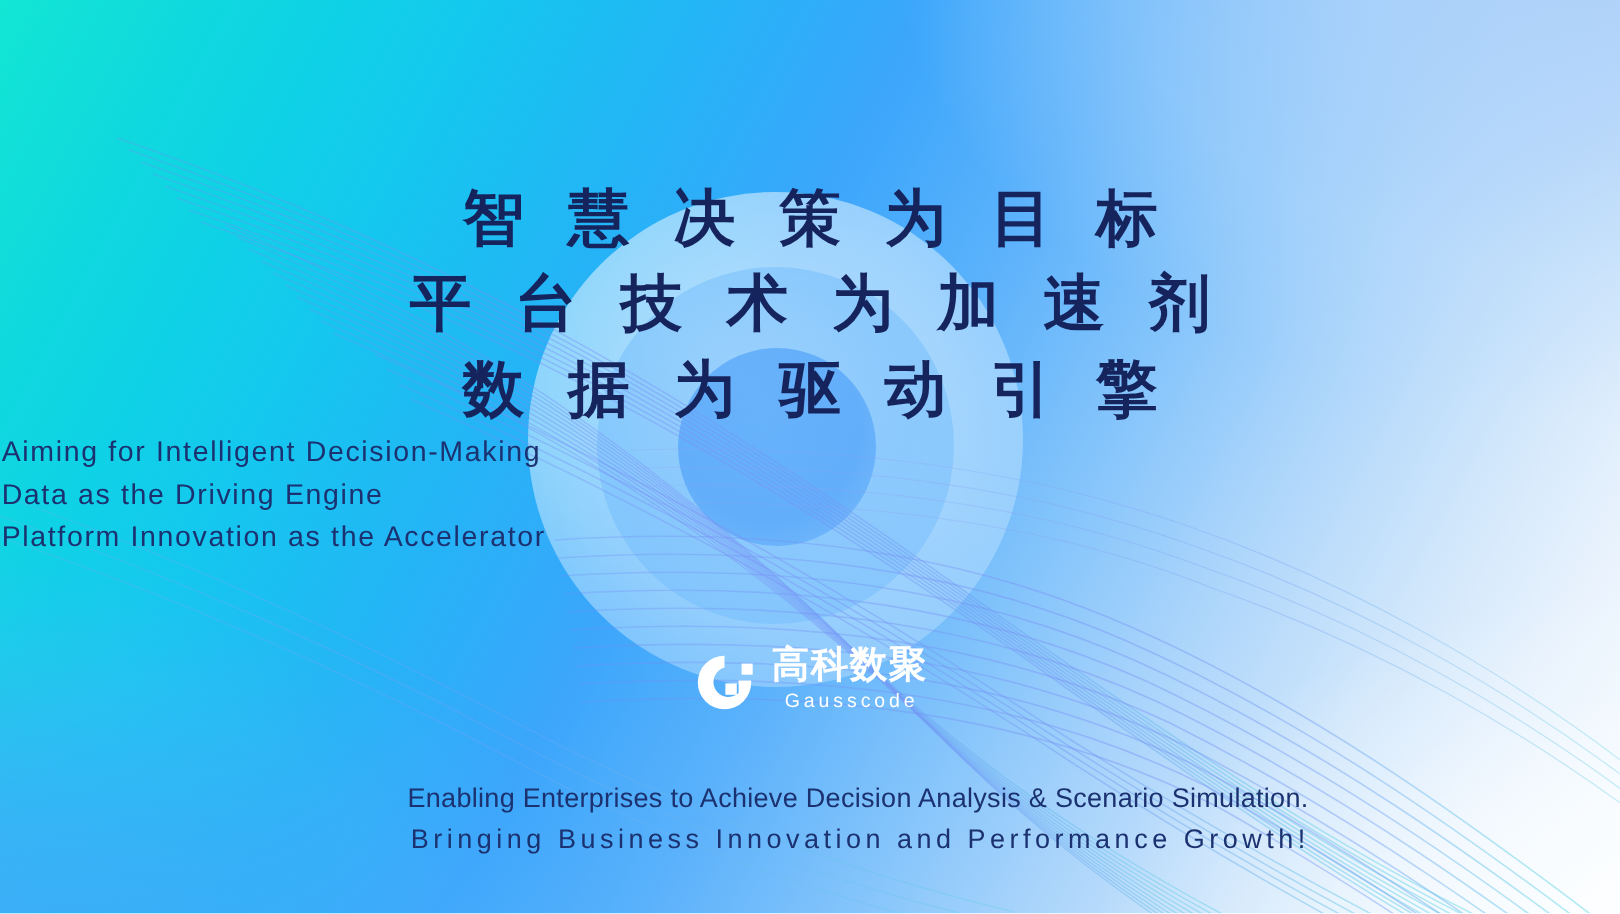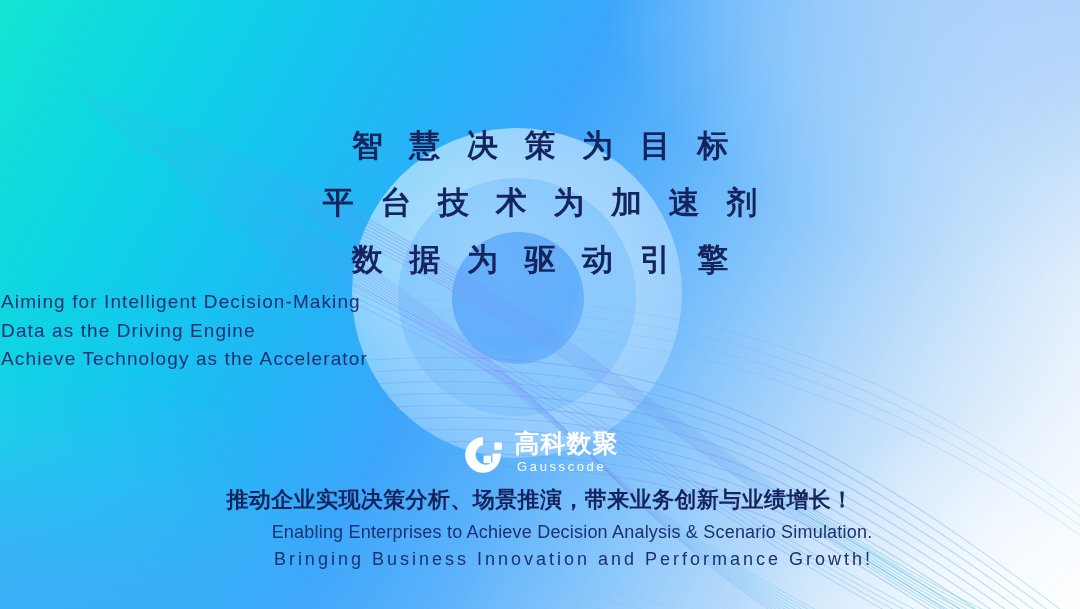--- a/index.html
+++ b/index.html
@@ -120,21 +120,21 @@
 
   
   .headline {
     position: absolute;
     left: 0;
     top: 117px;
     width: 100%;
     text-align: center;
     color: #16245e;
     font-weight: 700;
-    font-size: 31px;
+    font-size: 41px;
     line-height: 57px;
     letter-spacing: 9px;
     text-indent: 9px;
     white-space: nowrap;
   }
   .headline div { display: block; }
 
   
   .subtitle {
     position: absolute;
@@ -157,20 +157,21 @@
     top: 430px;
     width: 100%;
     display: flex;
     justify-content: center;
     align-items: flex-start;
   }
   .logo-inner {
     display: flex;
     align-items: center;
     gap: 11px;
+    text-align: center;
   }
   .logo-mark {
     width: 42px;
     height: 42px;
     flex: 0 0 42px;
     margin-top: 2px;
   }
   .logo-text {
     display: flex;
     flex-direction: column;
@@ -320,21 +321,21 @@
 
     <div class="headline">
       <div>智 慧 决 策 为 目 标</div>
       <div>平 台 技 术 为 加 速 剂</div>
       <div>数 据 为 驱 动 引 擎</div>
     </div>
 
     <div class="subtitle">
       <div>Aiming for Intelligent Decision-Making</div>
       <div>Data as the Driving Engine</div>
-      <div>Achieve Technology as the Accelerator</div>
+      <div>Platform Innovation as the Accelerator</div>
     </div>
 
     <div class="logo">
       <div class="logo-inner">
         <svg class="logo-mark" viewBox="0 0 42 42">
 
           <path fill="#ffffff" d="M21 3.2
                    A17.8 17.8 0 1 0 21 38.8
                    A17.8 17.8 0 0 0 38.8 21
                    L38.8 19.6
@@ -347,21 +348,20 @@
 
           <rect x="32.4" y="8.4" width="7.4" height="7.4" fill="#ffffff"></rect>
         </svg>
         <div class="logo-text">
           <div class="logo-cn">高科数聚</div>
           <div class="logo-en">Gausscode</div>
         </div>
       </div>
     </div>
 
-    <div class="tagline-cn">推动企业实现决策分析、场景推演，带来业务创新与业绩增长！</div>
 
     <div class="tagline-en">
       <div class="l1">Enabling Enterprises to Achieve Decision Analysis &amp; Scenario Simulation.</div>
       <div class="l2">Bringing Business Innovation and Performance Growth!</div>
     </div>
 
   </div>
 </div>
 
 </body></html>

